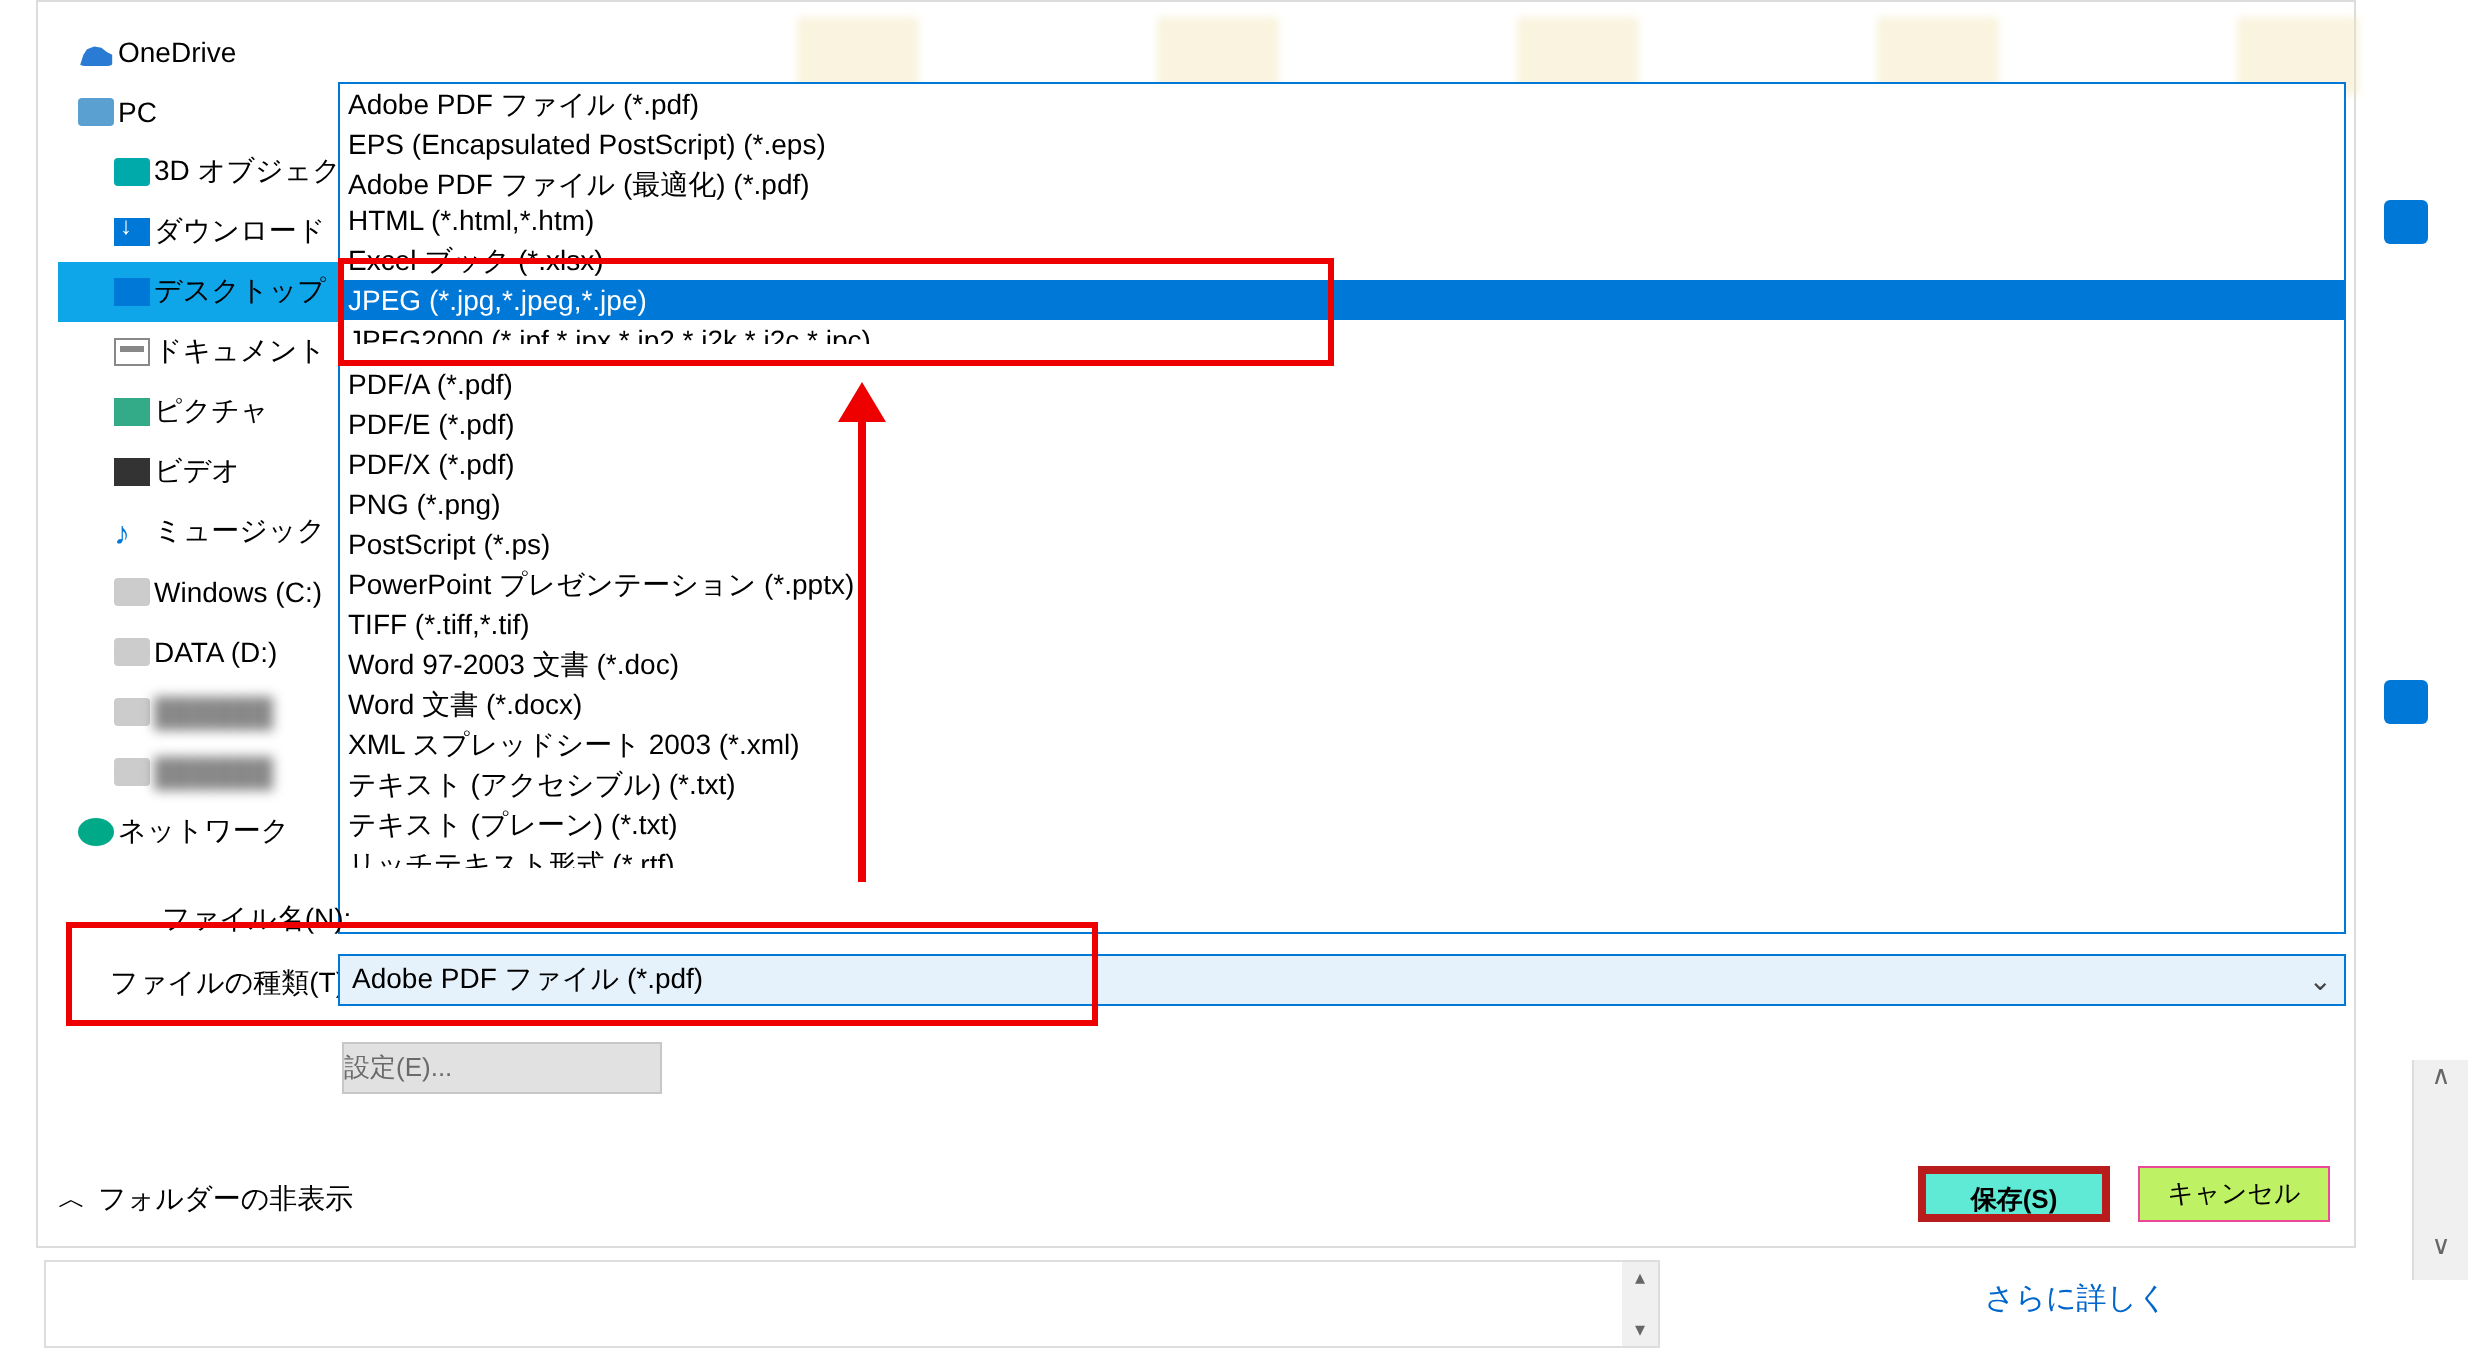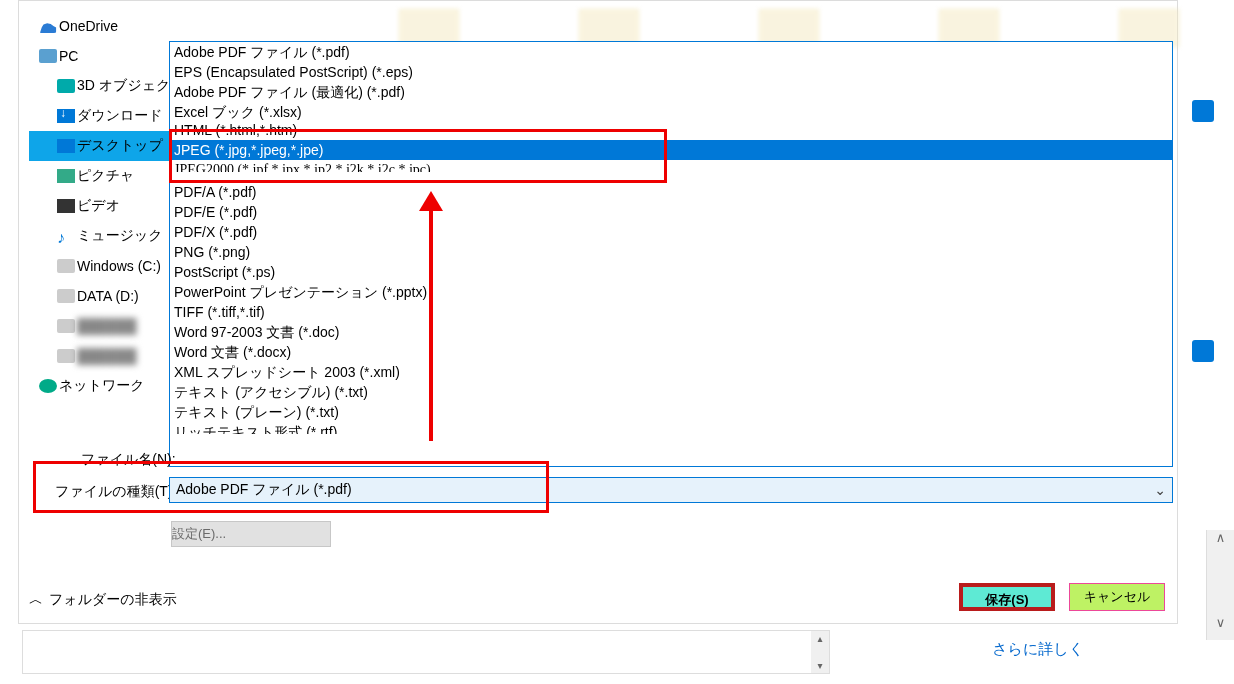--- a/index.html
+++ b/index.html
@@ -116,20 +116,24 @@
       </div>
       <div class="tree-item child">
         <span class="ico ico-down"></span>
         <span>ダウンロード</span>
       </div>
       <div class="tree-item child selected">
         <span class="ico ico-desk"></span>
         <span>デスクトップ</span>
       </div>
       <div class="tree-item child">
+        <span class="ico ico-doc"></span>
+        <span>ドキュメント</span>
+      </div>
+      <div class="tree-item child">
         <span class="ico ico-pic"></span>
         <span>ピクチャ</span>
       </div>
       <div class="tree-item child">
         <span class="ico ico-vid"></span>
         <span>ビデオ</span>
       </div>
       <div class="tree-item child">
         <span class="ico ico-mus">♪</span>
         <span>ミュージック</span>
@@ -153,24 +157,24 @@
       <div class="tree-item">
         <span class="ico ico-net"></span>
         <span>ネットワーク</span>
       </div>
     </div>
 
   <div class="dropdown-list" id="ddlist">
       <div class="dd-item">Adobe PDF ファイル (*.pdf)</div>
       <div class="dd-item">EPS (Encapsulated PostScript) (*.eps)</div>
       <div class="dd-item">Adobe PDF ファイル (最適化) (*.pdf)</div>
+      <div class="dd-item" style="margin-top: 4px; height: 14px; line-height: 8px;">HTML (*.html,*.htm)</div>
       <div class="dd-item">Excel ブック (*.xlsx)</div>
-      <div class="dd-item" style="margin-top: 4px; height: 14px; line-height: 8px;">HTML (*.html,*.htm)</div>
       <div class="dd-item selected">JPEG (*.jpg,*.jpeg,*.jpe)</div>
-      <div class="dd-item" style="height: 12px; overflow: hidden; font-family: Liberation Serif, serif;">JPEG2000 (*.jpf,*.jpx,*.jp2,*.j2k,*.j2c,*.jpc)</div>
+      <div class="dd-item" style="height: 12px; overflow: hidden;">JPEG2000 (*.jpf,*.jpx,*.jp2,*.j2k,*.j2c,*.jpc)</div>
       <div class="dd-item" style="margin-top: 10px;">PDF/A (*.pdf)</div>
       <div class="dd-item">PDF/E (*.pdf)</div>
       <div class="dd-item">PDF/X (*.pdf)</div>
       <div class="dd-item">PNG (*.png)</div>
       <div class="dd-item">PostScript (*.ps)</div>
       <div class="dd-item">PowerPoint プレゼンテーション (*.pptx)</div>
       <div class="dd-item">TIFF (*.tiff,*.tif)</div>
       <div class="dd-item">Word 97-2003 文書 (*.doc)</div>
       <div class="dd-item">Word 文書 (*.docx)</div>
       <div class="dd-item">XML スプレッドシート 2003 (*.xml)</div>

